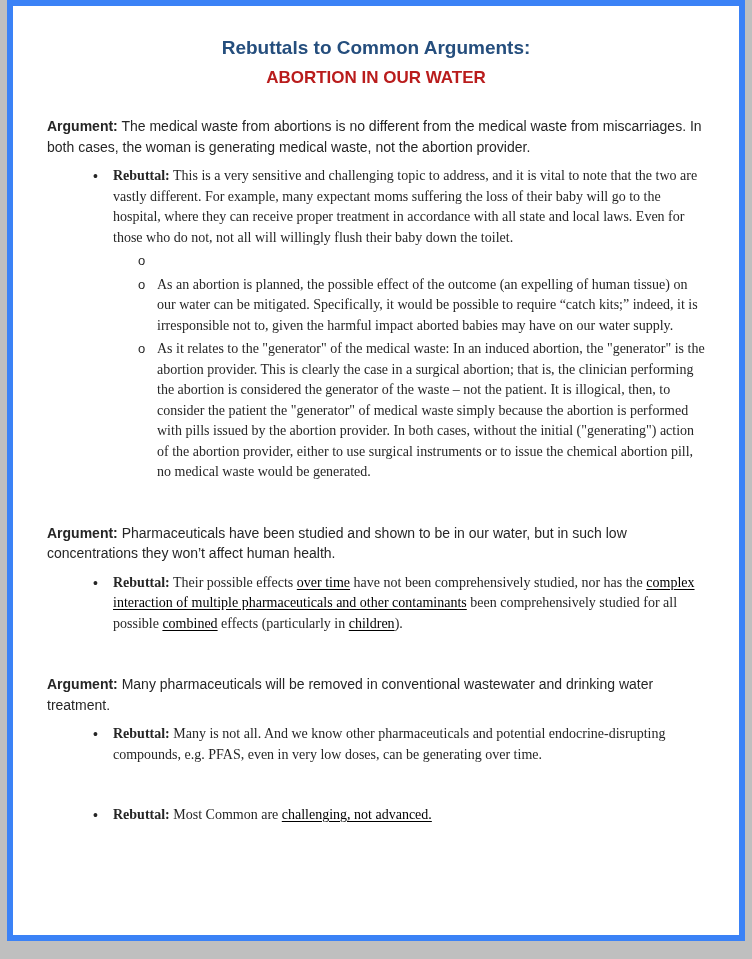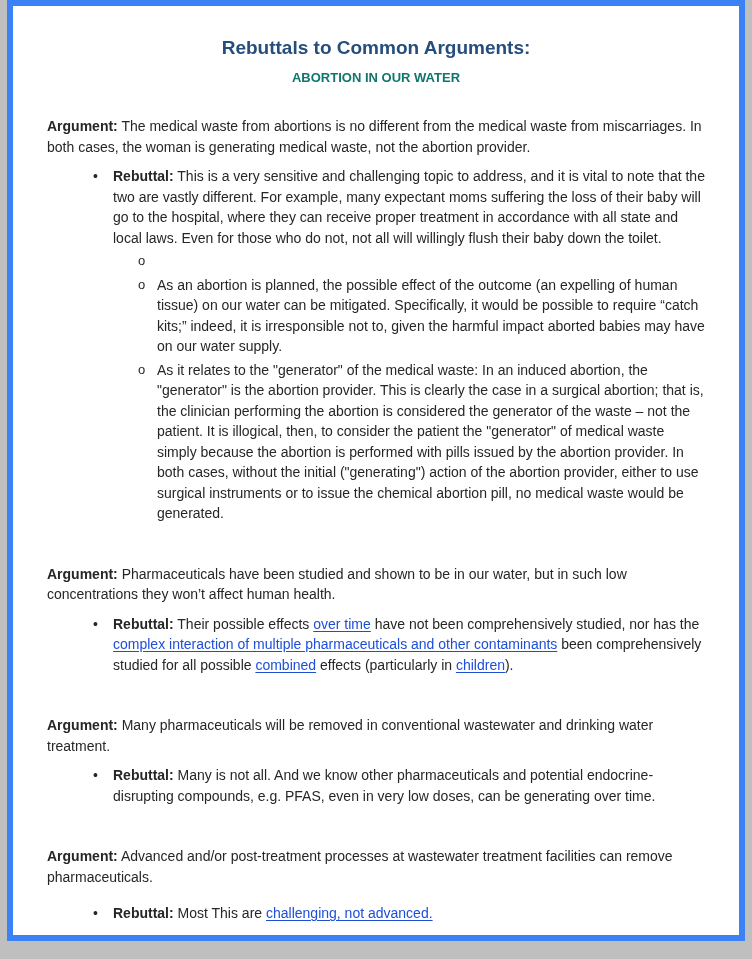--- a/index.html
+++ b/index.html
@@ -25,43 +25,43 @@
   .doc-title {
     text-align: center;
     color: #254E7D;
     font-weight: 700;
     font-size: 19px;
     line-height: 24px;
     margin: 0 0 7px 0;
   }
   .doc-subtitle {
     text-align: center;
-    color: #0f766e;
-    font-size: 13px;
+    color: #b91c1c;
+    font-size: 17px;
     line-height: 22px;
     margin: 0 0 27px 0;
   }
   .section { margin: 0; }
   .section + .section { margin-top: 40px; }
   .argument { margin: 0 0 9px 0; }
   .bold-label { font-weight: 700; }
   .bullet-row {
     display: flex;
     margin: 0 0 3px 0;
   }
   .bullet-row.l1 { padding-left: 46px; }
   .bullet-row.l2 { padding-left: 91px; }
   .marker {
     flex: 0 0 auto;
     width: 20px;
   }
   .l2 .marker { width: 19px; font-size: 13px; }
-  .bullet-text { flex: 1 1 auto; }
+  .bullet-text { flex: 1 1 auto; font-family: Liberation Serif, serif; }
   .doc-link {
-    color: #1d4ed8;
+    color: #000000;
     text-decoration: underline;
     text-underline-offset: 2px;
     cursor: pointer;
   }
   .spaced-rebuttal { margin-top: 16px; }
 </style>
 </head>
 <body>
 
 <div class="page">
@@ -98,20 +98,19 @@
 
   <div class="section">
     <p class="argument"><span class="bold-label">Argument:</span><span> Many pharmaceuticals will be removed in conventional wastewater and drinking water treatment.</span></p>
     <div class="bullet-row l1">
       <span class="marker">•</span>
       <div class="bullet-text"><span class="bold-label">Rebuttal:</span><span> Many is not all. And we know other pharmaceuticals and potential endocrine-disrupting compounds, e.g. PFAS, even in very low doses, can be generating over time.</span></div>
     </div>
   </div>
 
   <div class="section">
-    <p class="argument"><span class="bold-label">Argument:</span><span> Advanced and/or post-treatment processes at wastewater treatment facilities can remove pharmaceuticals.</span></p>
     <div class="bullet-row l1 spaced-rebuttal">
       <span class="marker">•</span>
-      <div class="bullet-text"><span class="bold-label">Rebuttal:</span><span> Most This are </span><a class="doc-link">challenging, not advanced.</a></div>
+      <div class="bullet-text"><span class="bold-label">Rebuttal:</span><span> Most Common are </span><a class="doc-link">challenging, not advanced.</a></div>
     </div>
   </div>
 
 </div>
 
 </body></html>

